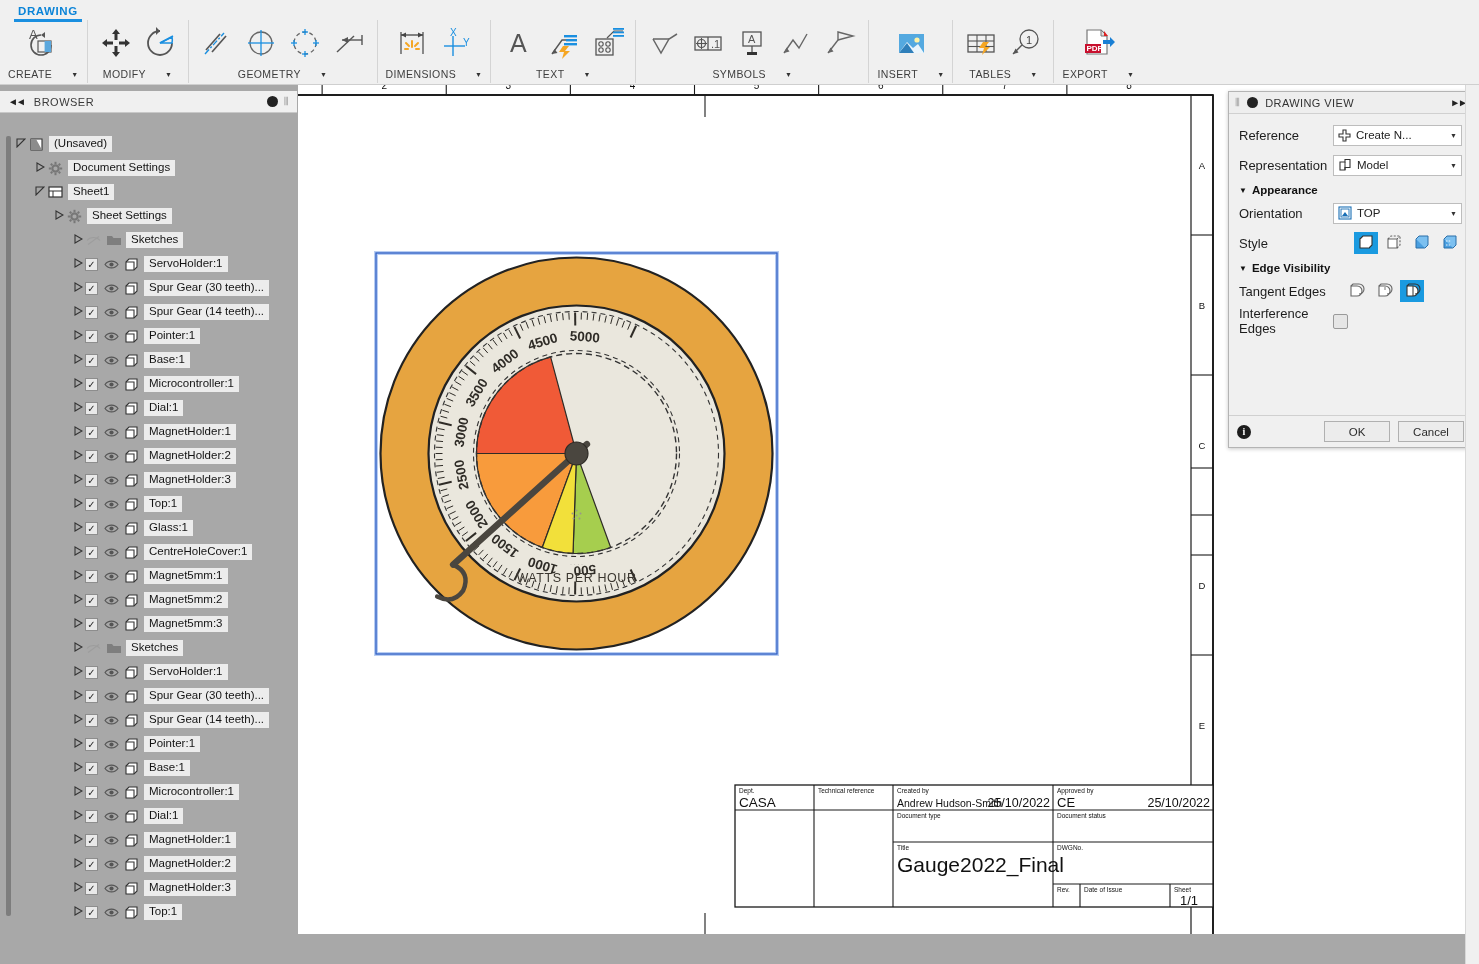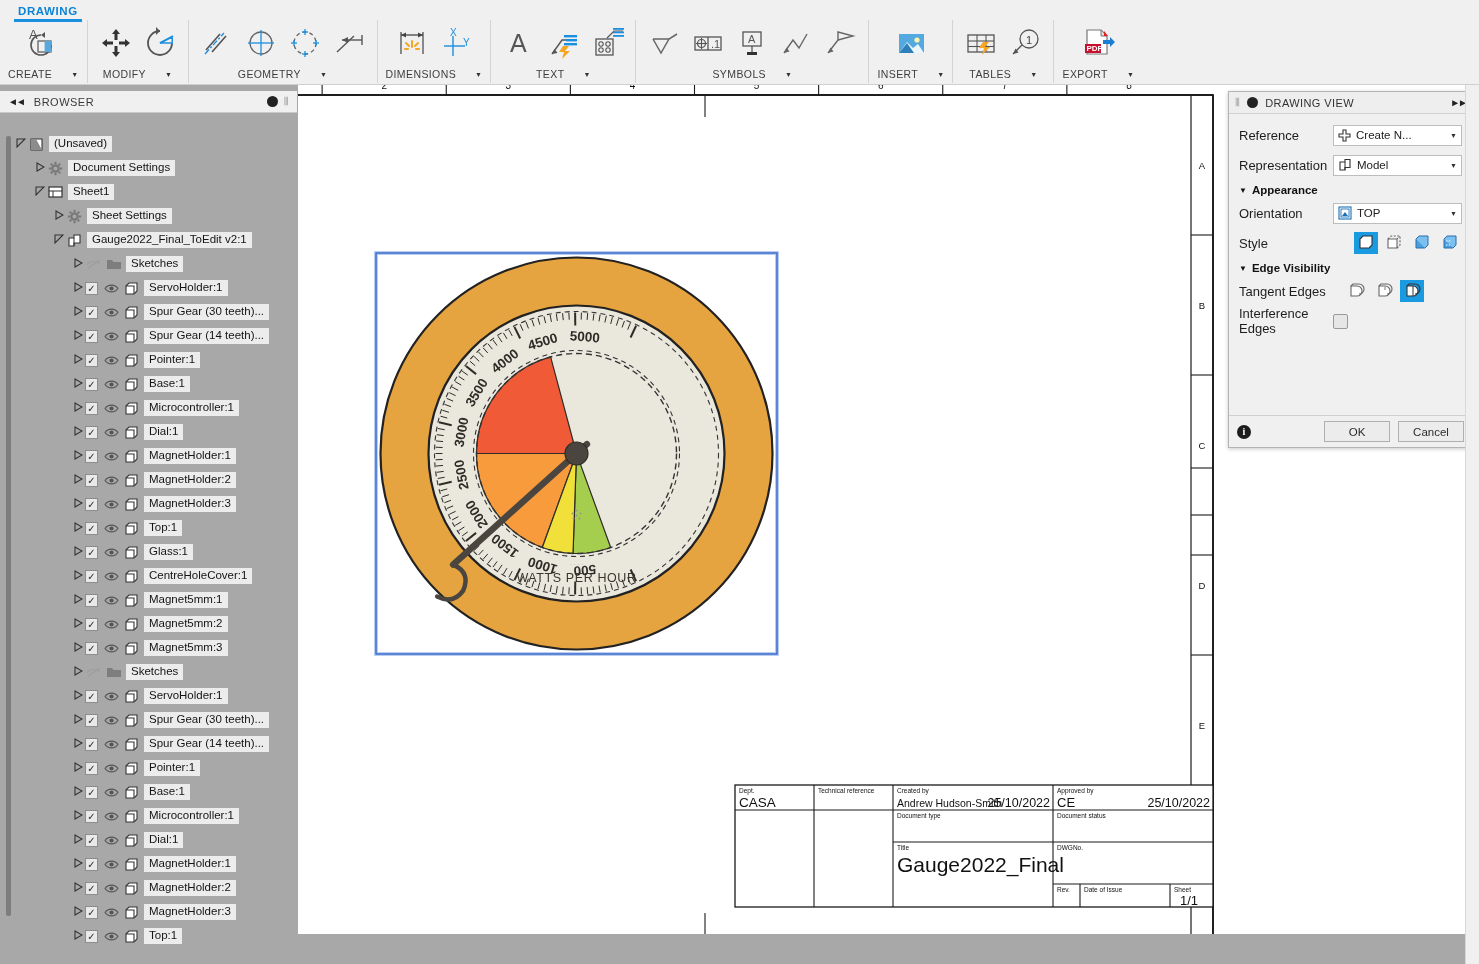--- a/index.html
+++ b/index.html
@@ -801,33 +801,20 @@
                 <line x1="2.8" y1="2.8" x2="4.3" y2="4.3"></line>
                 <line x1="10.7" y1="10.7" x2="12.2" y2="12.2"></line>
                 <line x1="12.2" y1="2.8" x2="10.7" y2="4.3"></line>
                 <line x1="4.3" y1="10.7" x2="2.8" y2="12.2"></line>
               </g>
             </svg>
           </span>
           <span class="lbl">Sheet Settings</span>
         </div>
         <div class="row">
-          <span class="spacer" style="width: 52px;"></span>
-          <span class="exp"><svg width="10" height="10" viewBox="0 0 10 10">
-              <path d="M1 1 L9 1 L1 9 Z" fill="none" stroke="#333" stroke-width="1.1"></path>
-            </svg></span>
-          <span class="compicon">
-            <svg width="15" height="15" viewBox="0 0 15 15">
-              <path d="M2 5 h5 v-3 h6 v8 h-6 v3 h-5 z" fill="#fff" stroke="#333" stroke-width="1.1"></path>
-              <line x1="7" y1="5" x2="7" y2="13" stroke="#333" stroke-width="1"></line>
-            </svg>
-          </span>
-          <span class="lbl">Gauge2022_Final_ToEdit v2:1</span>
-        </div>
-        <div class="row">
           <span class="spacer" style="width: 71px;"></span>
           <span class="exp"><svg width="10" height="10" viewBox="0 0 10 10">
               <path d="M2 1 L9 5 L2 9 Z" fill="none" stroke="#333" stroke-width="1.1"></path>
             </svg></span>
           <span class="eye">
             <svg width="15" height="11" viewBox="0 0 15 11">
               <path d="M1 5.5 C4 1.5, 11 1.5, 14 5.5" fill="none" stroke="#9d9d9d" stroke-width="1.1"></path>
               <line x1="2" y1="9.5" x2="13" y2="1.5" stroke="#9d9d9d" stroke-width="1.1"></line>
             </svg>
           </span>

